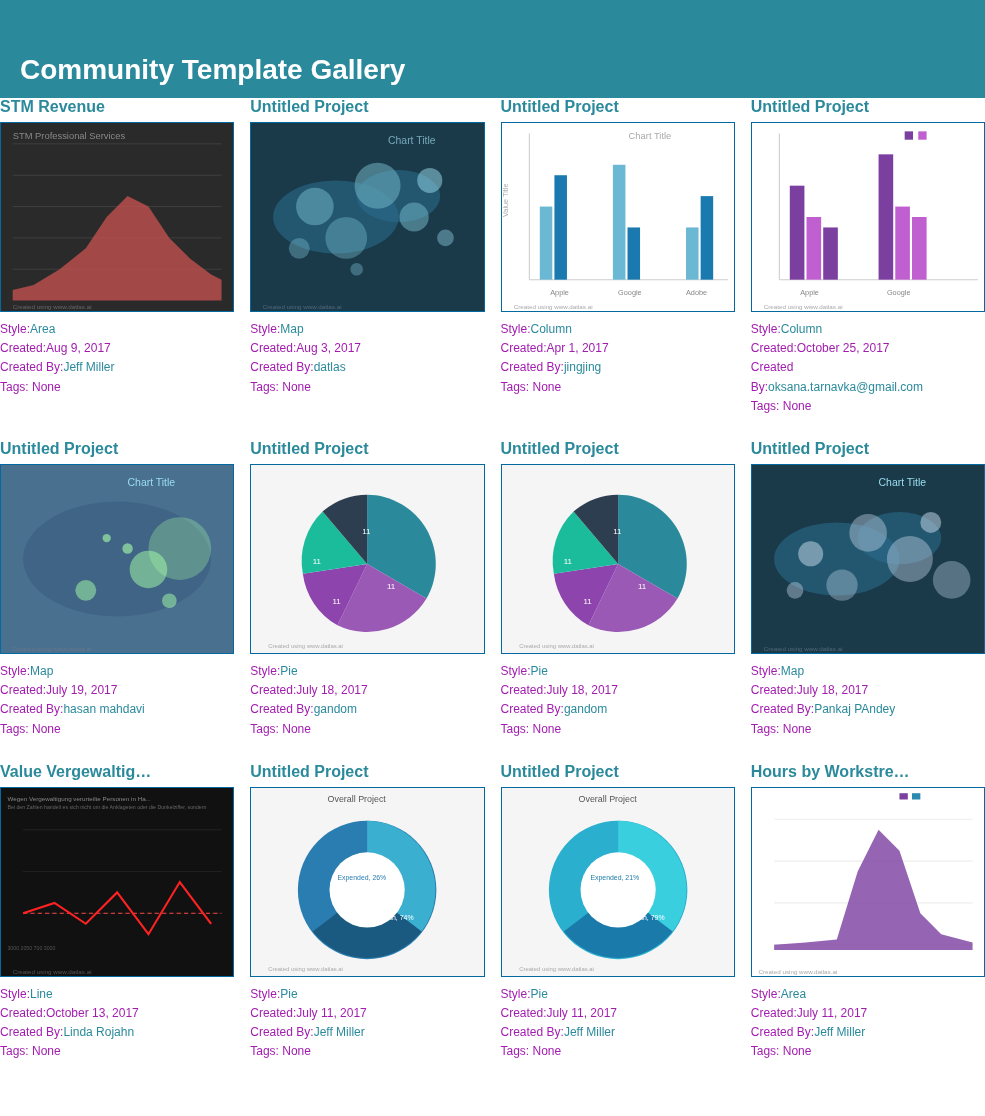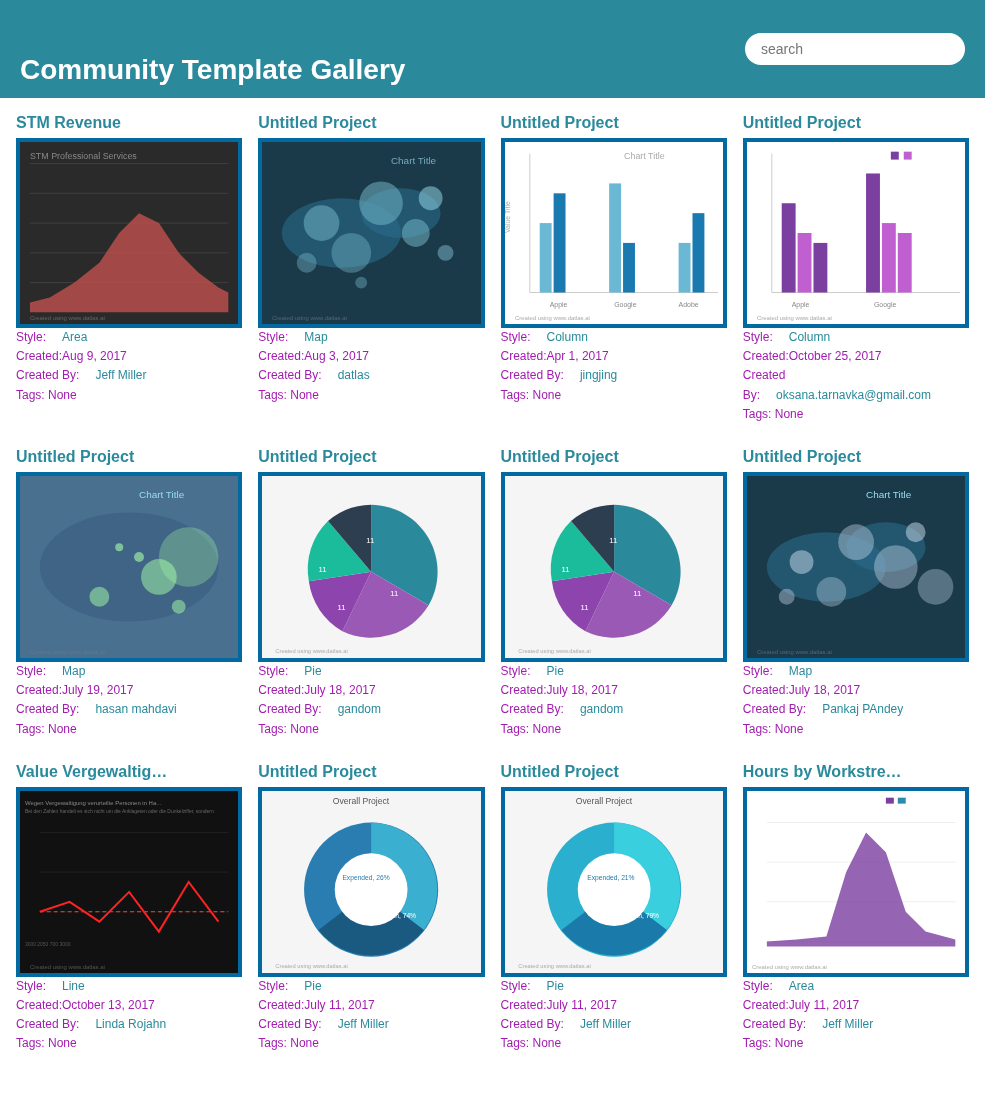--- a/index.html
+++ b/index.html
@@ -23,21 +23,20 @@
       border: none;
       border-radius: 20px;
       padding: 8px 16px;
       font-size: 14px;
       width: 220px;
       outline: none;
       color: #999;
     }
 
     .gallery {
-      padding: 16px;
       display: grid;
       grid-template-columns: repeat(4, 1fr);
       gap: 0 16px;
     }
 
     .card {
       margin-bottom: 24px;
     }
 
     .card-title {
@@ -45,46 +44,46 @@
       font-size: 16px;
       font-weight: bold;
       margin-bottom: 6px;
       text-decoration: none;
       display: block;
     }
 
     .card-thumb {
       width: 100%;
       height: 190px;
+      margin-bottom: 8px;
       overflow: hidden;
-      border: 4px solid #0369a1;
+      border: 1px solid #0369a1;
       position: relative;
       background: #f5f5f5;
     }
 
     .card-meta {
       font-size: 12px;
       color: #444;
       line-height: 1.6;
     }
     .card-meta span.label { color: #a21caf; }
-    .card-meta a, .card-meta span.link { color: #2a8a9c; margin-left: 16px; }
+    .card-meta a, .card-meta span.link { color: #2a8a9c; }
 
     
     .thumb-svg {
       width: 100%;
       height: 100%;
     }
   </style>
 </head>
 <body>
 
 <header class="header">
   <h1 class="header-title">Community Template Gallery</h1>
-  <input class="search-box" type="text" placeholder="search" style="">
 </header>
 
 <main class="gallery" id="gallery-grid">
 <div class="card">
       <a class="card-title" href="#">STM Revenue</a>
       <div class="card-thumb" style="background: rgb(42, 42, 42);">
       <svg viewBox="0 0 220 180" class="thumb-svg" xmlns="http://www.w3.org/2000/svg">
         <text x="10" y="15" fill="#888" font-size="9">STM Professional Services</text>
         <line x1="10" y1="20" x2="210" y2="20" stroke="#555" stroke-width="0.5"></line>
         <line x1="10" y1="50" x2="210" y2="50" stroke="#555" stroke-width="0.5"></line>

